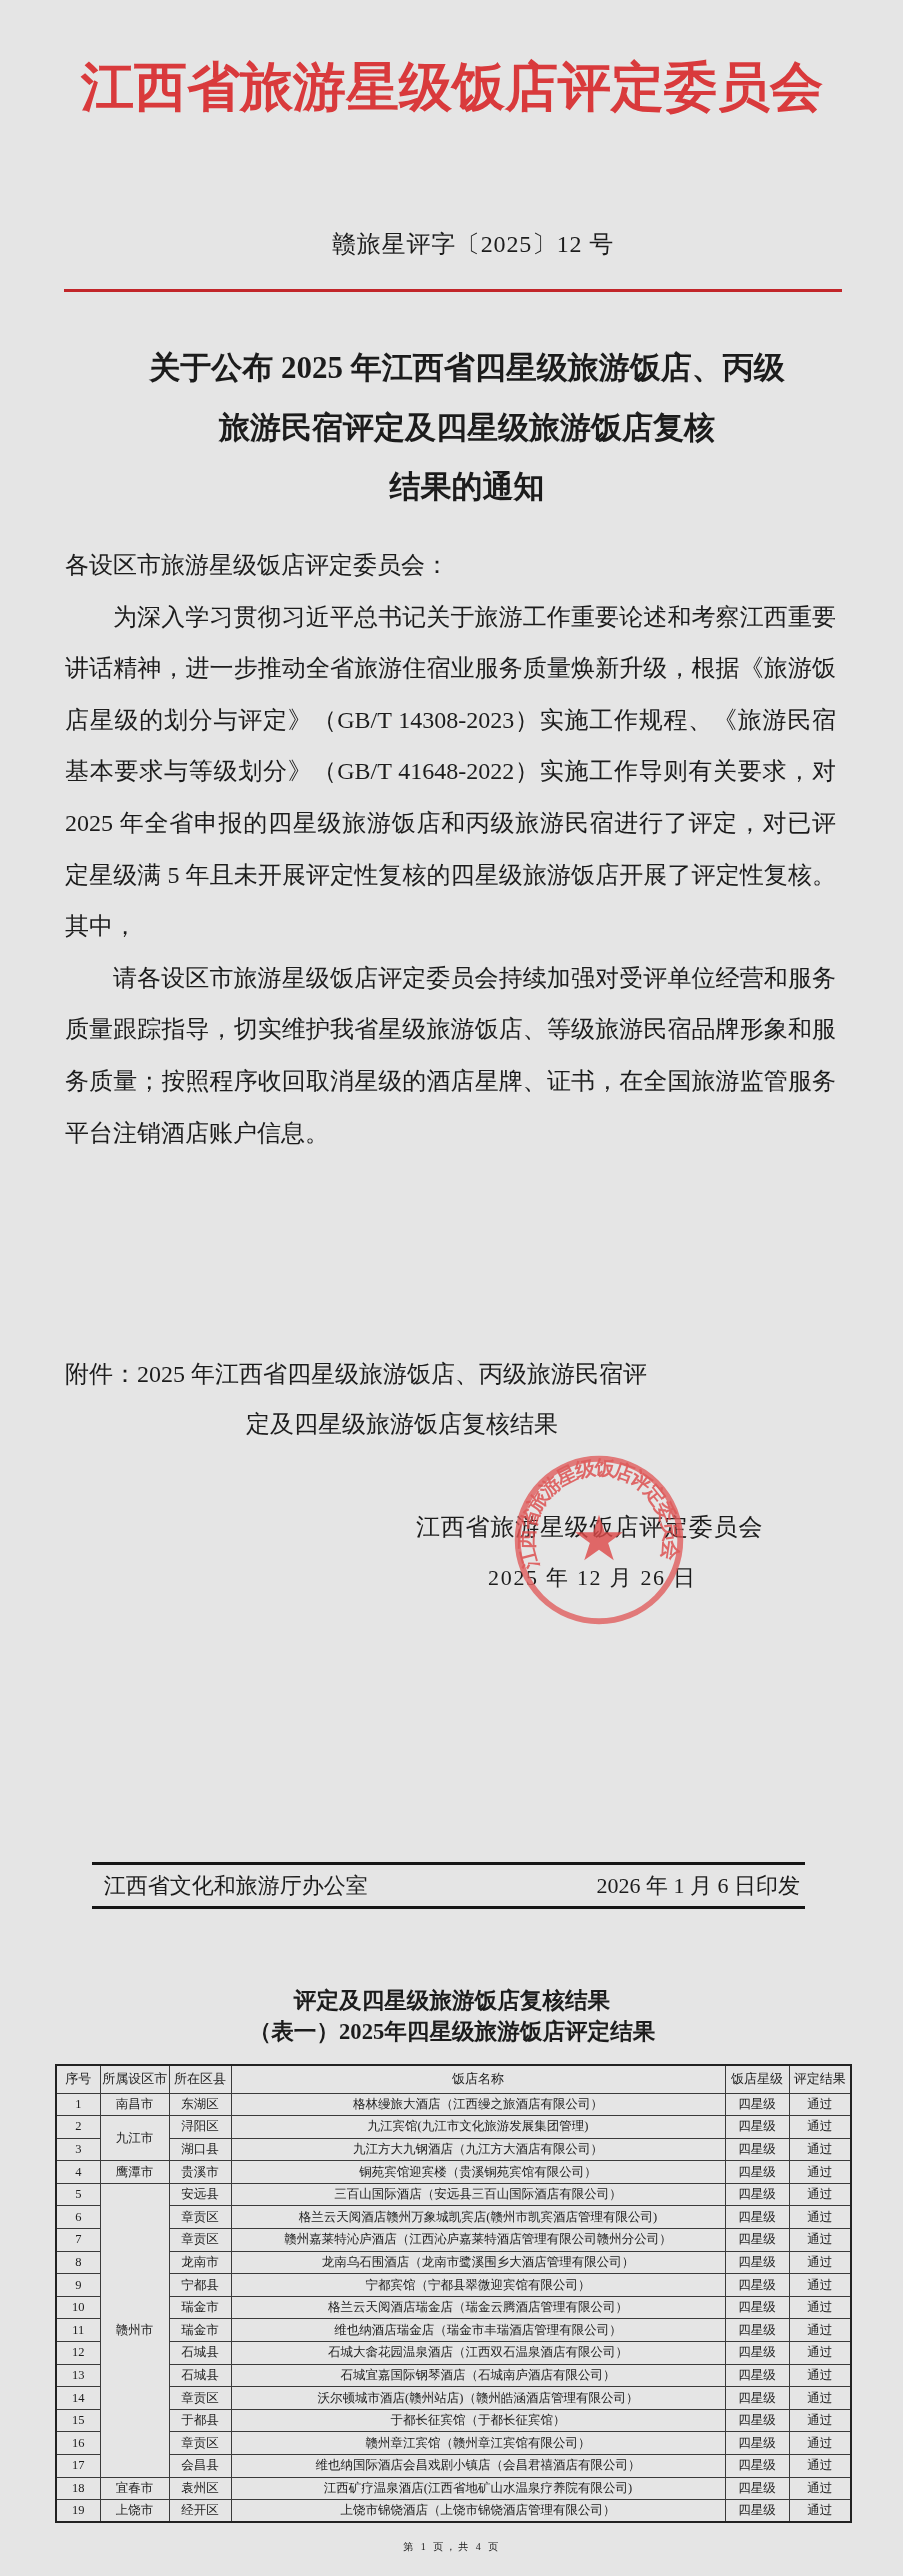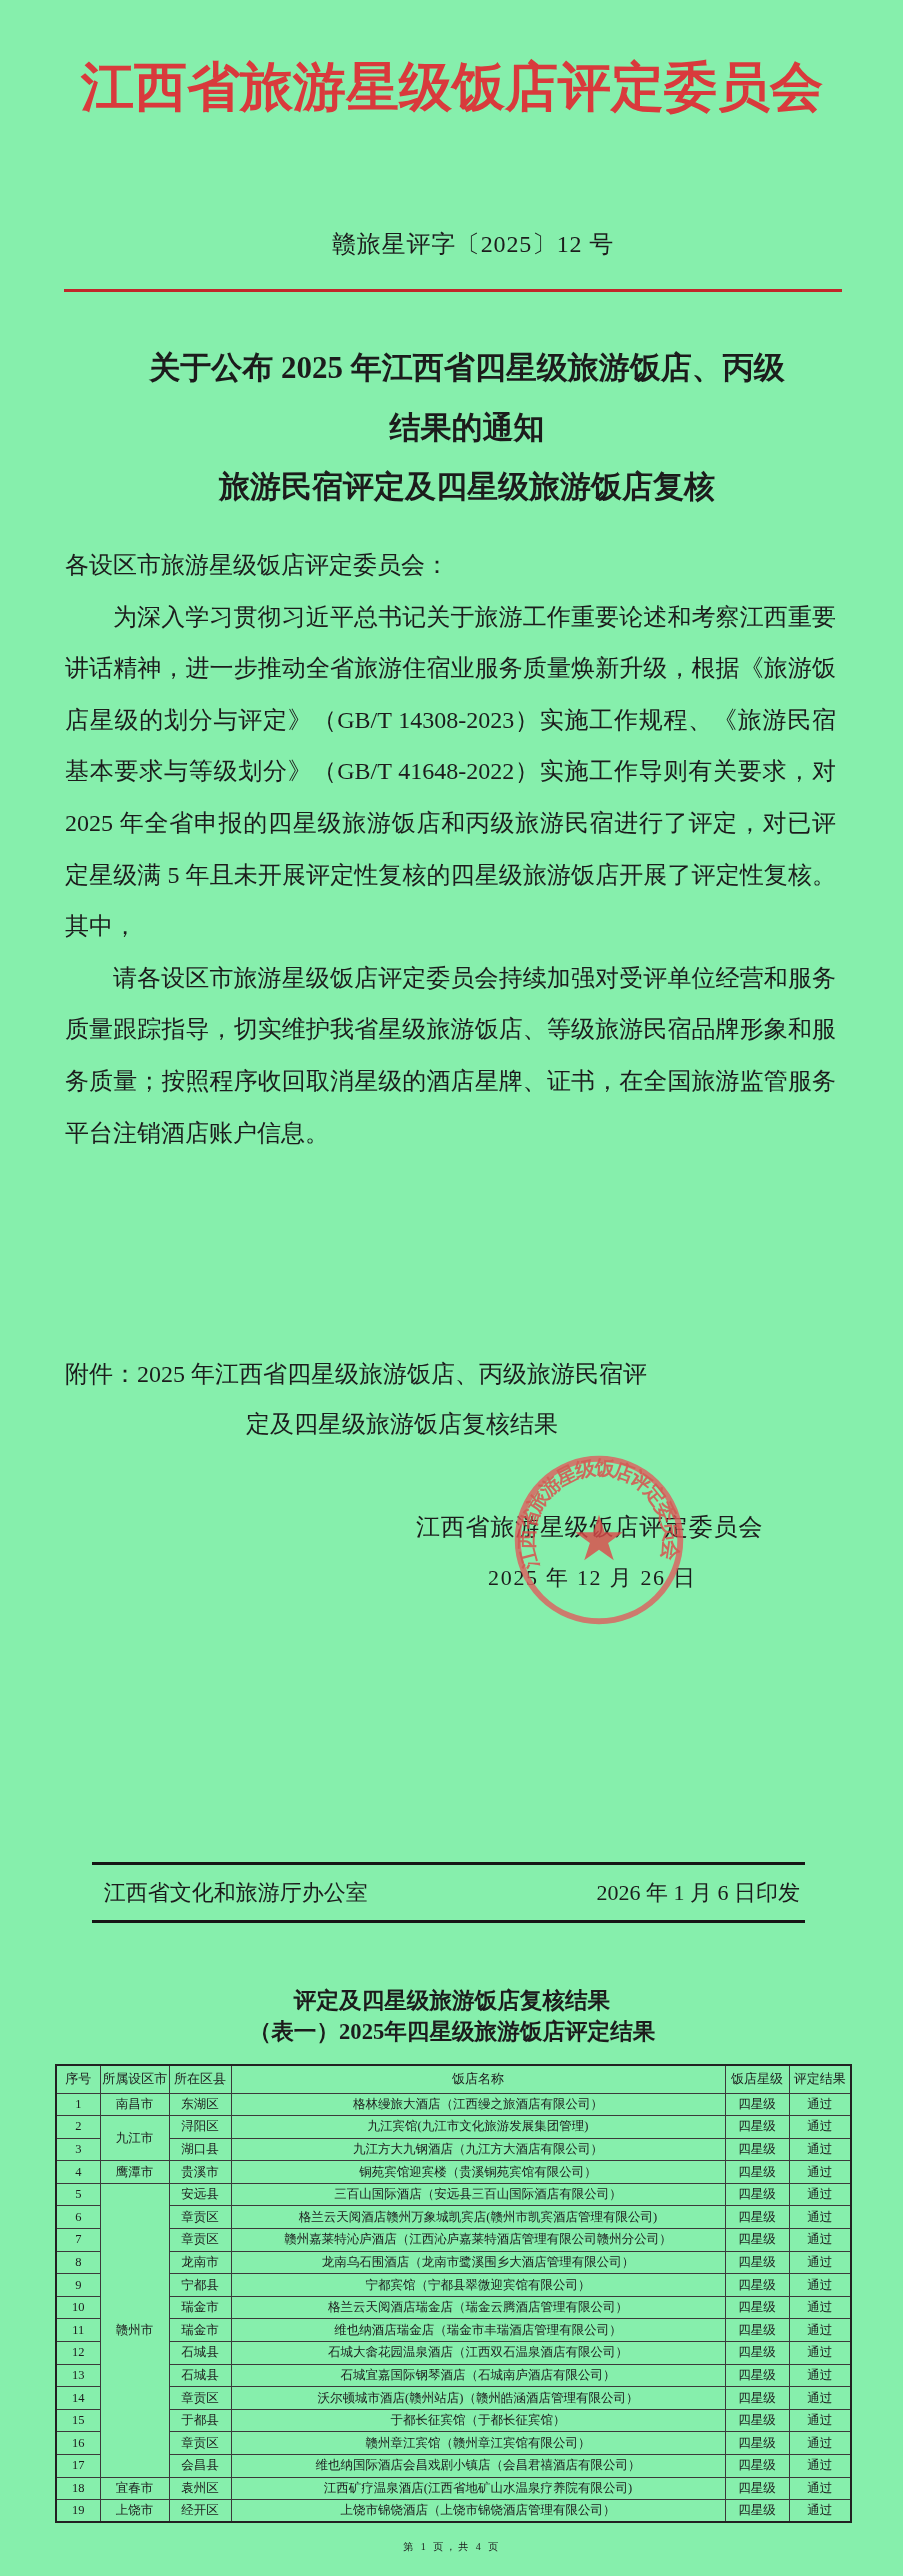--- a/index.html
+++ b/index.html
@@ -9,21 +9,21 @@
     --seal_red:#e05c5c;
     --ink:#1c1c1c;
   }
   *{margin:0;padding:0;box-sizing:border-box;}
   html,body{background:#ffffff;}
   body{
     width:904px;height:2576px;position:relative;
     font-family:"Liberation Serif","DejaVu Serif",serif;
     color:var(--ink);
   }
-  .page{position:absolute;inset:0;background:#86efac;overflow:hidden;text-decoration:underline;}
+  .page{position:absolute;inset:0;background:#e5e5e5;overflow:hidden;text-decoration:underline;}
 
   .org-header{
     position:absolute;top:52px;left:0;width:100%;
     text-align:center;font-size:53px;font-weight:bold;
     color:var(--header_red);letter-spacing:0px;white-space:nowrap;
   }
   .doc-number{
     position:absolute;top:228px;left:0;width:100%;
     text-align:center;font-size:24px;letter-spacing:0.8px;padding-left:42px;
   }
@@ -57,21 +57,21 @@
   .sig-date{
     position:absolute;top:1563px;left:488px;
     font-size:22px;letter-spacing:1.7px;white-space:nowrap;
   }
   .seal{
     position:absolute;top:1452px;left:511px;width:176px;height:176px;
     pointer-events:none;opacity:0.88;
   }
 
   .issue-footer{
-    position:absolute;top:1862px;left:92px;right:99px;height:61px;
+    position:absolute;top:1862px;left:92px;right:99px;height:47px;
     border-top:3.3px solid #161616;border-bottom:3.3px solid #161616;
     display:flex;justify-content:space-between;align-items:center;
     font-size:22px;padding:0 5px 0 11.7px;
   }
 
   .table-title{
     position:absolute;top:1988px;left:0;width:100%;
     text-align:center;font-size:22.6px;font-weight:bold;line-height:1.16;
   }
   .table-title .sub{margin-top:5px;}
@@ -105,22 +105,22 @@
 <div class="page">
 
   <div class="org-header">江西省旅游星级饭店评定委员会</div>
 
   <div class="doc-number">赣旅星评字〔2025〕12 号</div>
 
   <div class="red-rule"></div>
 
   <div class="notice-title">
     <div>关于公布 2025 年江西省四星级旅游饭店、丙级</div>
+    <div>旅游民宿评定及四星级旅游饭店复核</div>
     <div>结果的通知</div>
-    <div>旅游民宿评定及四星级旅游饭店复核</div>
   </div>
 
   <div class="body-text">
     <p>各设区市旅游星级饭店评定委员会：</p>
     <p class="p-indent">为深入学习贯彻习近平总书记关于旅游工作重要论述和考察江西重要讲话精神，进一步推动全省旅游住宿业服务质量焕新升级，根据《旅游饭店星级的划分与评定》（GB/T 14308-2023）实施工作规程、《旅游民宿基本要求与等级划分》（GB/T 41648-2022）实施工作导则有关要求，对 2025 年全省申报的四星级旅游饭店和丙级旅游民宿进行了评定，对已评定星级满 5 年且未开展评定性复核的四星级旅游饭店开展了评定性复核。其中，</p>
     <p class="p-indent">请各设区市旅游星级饭店评定委员会持续加强对受评单位经营和服务质量跟踪指导，切实维护我省星级旅游饭店、等级旅游民宿品牌形象和服务质量；按照程序收回取消星级的酒店星牌、证书，在全国旅游监管服务平台注销酒店账户信息。</p>
   </div>
 
   <div class="attachment">
     <div class="line1"><span>附件：</span><span>2025 年江西省四星级旅游饭店、丙级旅游民宿评</span></div>

